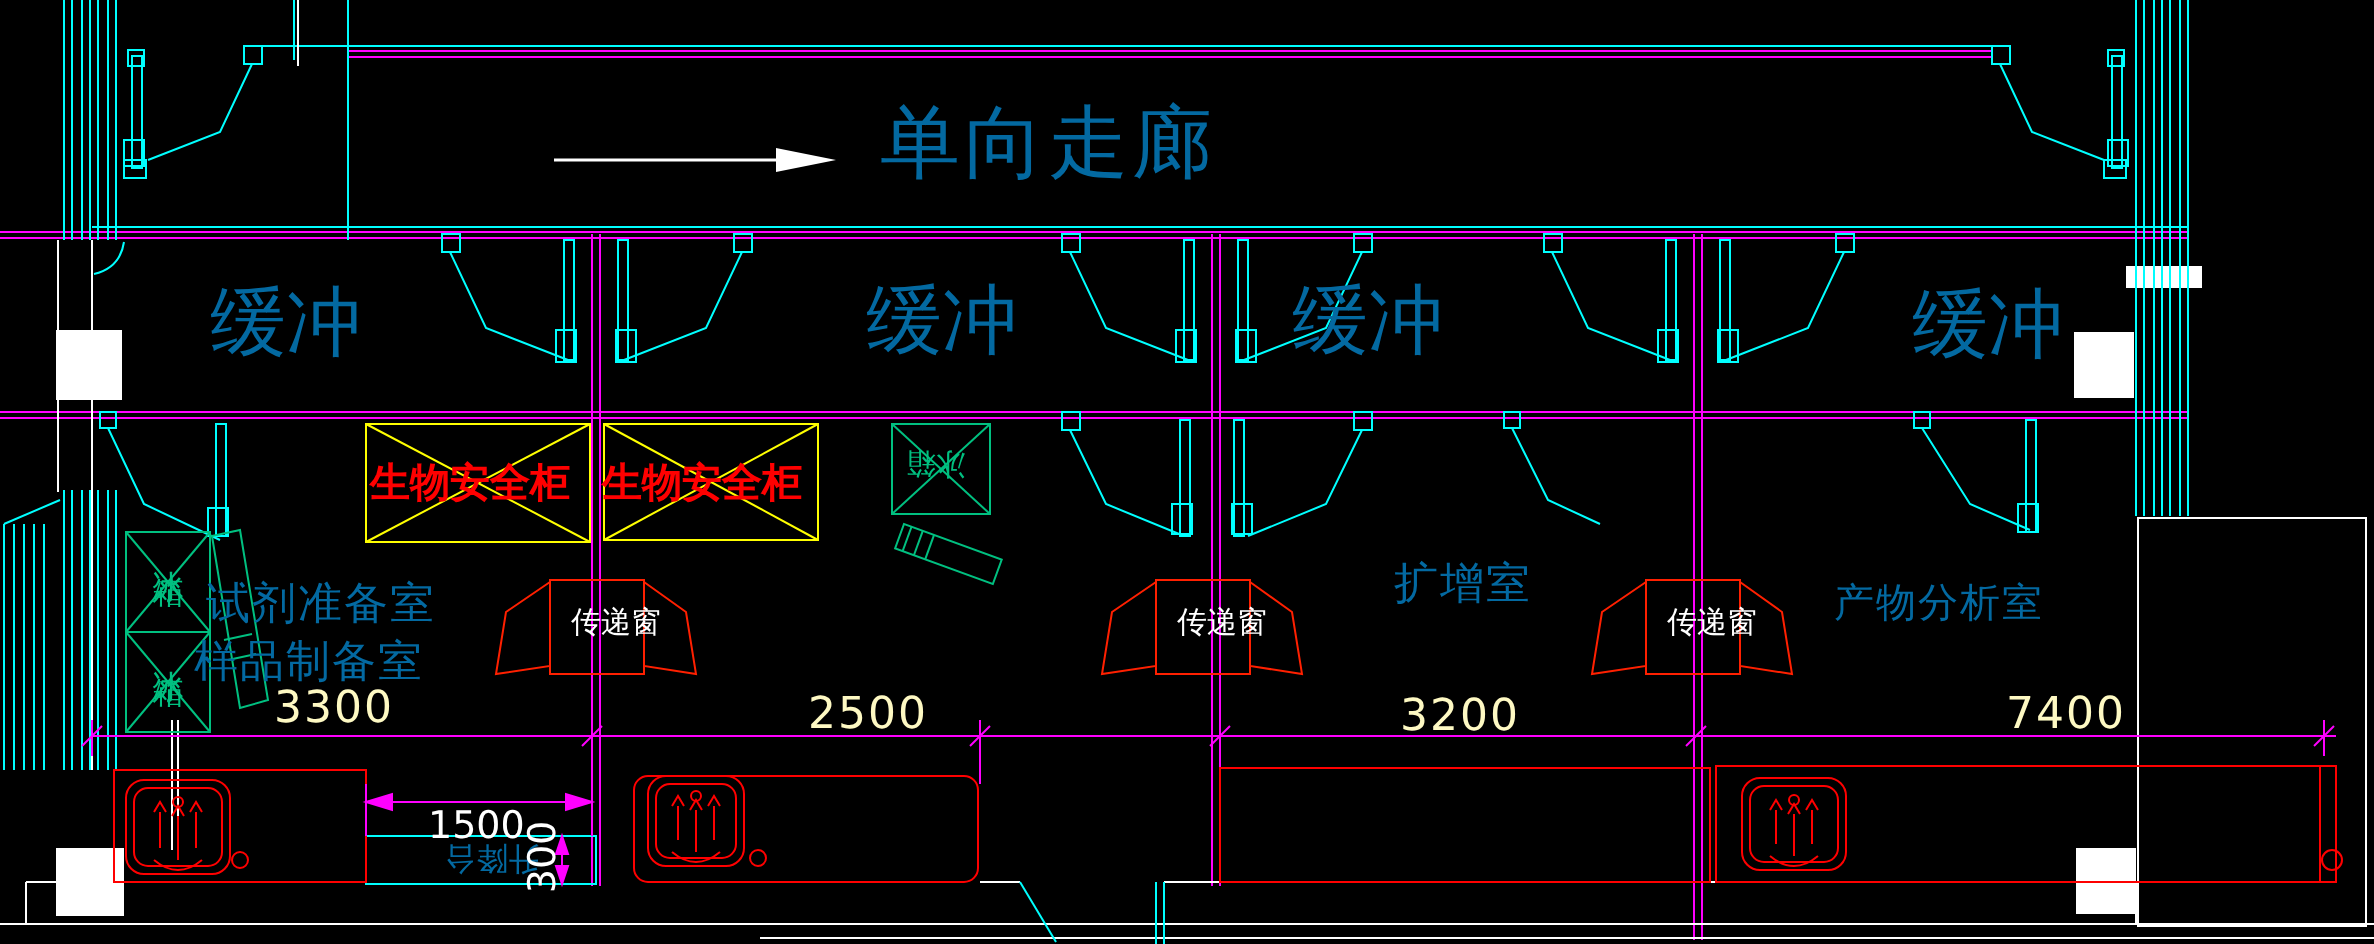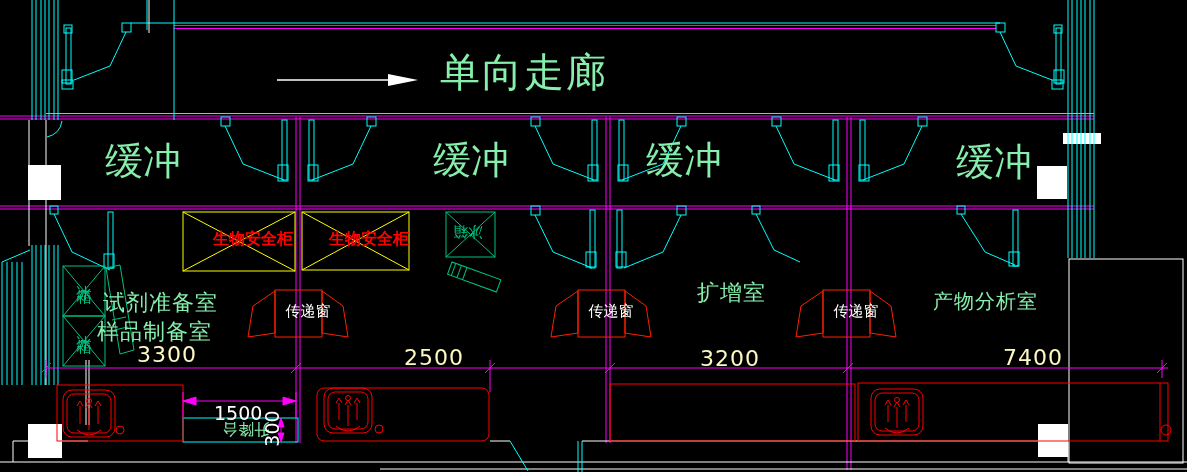--- a/index.html
+++ b/index.html
@@ -1,29 +1,29 @@
 <!DOCTYPE html>
 <html><head>
 <meta charset="utf-8">
 <style>
   html,body{margin:0;padding:0;background:#000;}
   #cad{position:relative;width:1187px;height:472px;background:#000;overflow:hidden;
        font-family:"DejaVu Serif",serif;}
   #cad svg{position:absolute;left:0;top:0;}
-  .t{position:absolute;color:#86efac;white-space:nowrap;line-height:1;
+  .t{position:absolute;color:#0369a1;white-space:nowrap;line-height:1;
      font-family:"DejaVu Serif",serif;}
   .corridor{font-size:40px;letter-spacing:2px;}
   .buffer{font-size:38px;}
   .room{font-size:22px;letter-spacing:1px;}
   .room-big{font-size:28px;letter-spacing:2px;}
   .room-sm{font-size:20px;letter-spacing:1px;}
   .tw{font-size:15px;color:#fff;width:68px;text-align:center;}
   .dim{font-family:"DejaVu Sans",sans-serif;font-size:22px;letter-spacing:1px;color:#fef9c3;}
   .dim-sm{font-family:"DejaVu Sans",sans-serif;font-size:19px;color:#fff;}
-  .bsc{font-size:16px;color:#f00;width:108px;text-align:right;font-weight:bold;}
+  .bsc{font-size:20px;color:#f00;width:108px;text-align:left;font-weight:bold;}
   .fridge{font-size:16px;color:#00c080;writing-mode:vertical-rl;letter-spacing:4px;}
   .flip{transform:rotate(180deg);}
   .rot90{transform:rotate(-90deg);transform-origin:center;}
 </style>
 </head>
 <body>
 
 <div id="cad">
 
 <svg width="1187" height="472" viewBox="0 0 1187 472">
@@ -354,21 +354,21 @@
   <div class="t corridor" style="left:440px;top:52px;">单向走廊</div>
 
   <div class="t buffer" style="left:105px;top:142px;">缓冲</div>
   <div class="t buffer" style="left:433px;top:141px;">缓冲</div>
   <div class="t buffer" style="left:646px;top:141px;">缓冲</div>
   <div class="t buffer" style="left:956px;top:143px;">缓冲</div>
 
   <div class="t room" style="left:103px;top:292px;">试剂准备室</div>
   <div class="t room" style="left:97px;top:321px;">样品制备室</div>
   <div class="t room" style="left:697px;top:282px;">扩增室</div>
-  <div class="t room-sm" style="left:917px;top:291px;margin-left:16px;">产物分析室</div>
+  <div class="t room-sm" style="left:917px;top:291px;">产物分析室</div>
 
   <div class="t tw" style="left:274px;top:304px;">传递窗</div>
   <div class="t tw" style="left:577px;top:304px;">传递窗</div>
   <div class="t tw" style="left:822px;top:304px;">传递窗</div>
 
   <div class="t bsc" style="left:185px;top:231px;">生物安全柜</div>
   <div class="t bsc" style="left:301px;top:231px;">生物安全柜</div>
 
   <div class="t fridge" style="left:76px;top:272px;">冰箱</div>
   <div class="t fridge" style="left:76px;top:322px;">冰箱</div>

